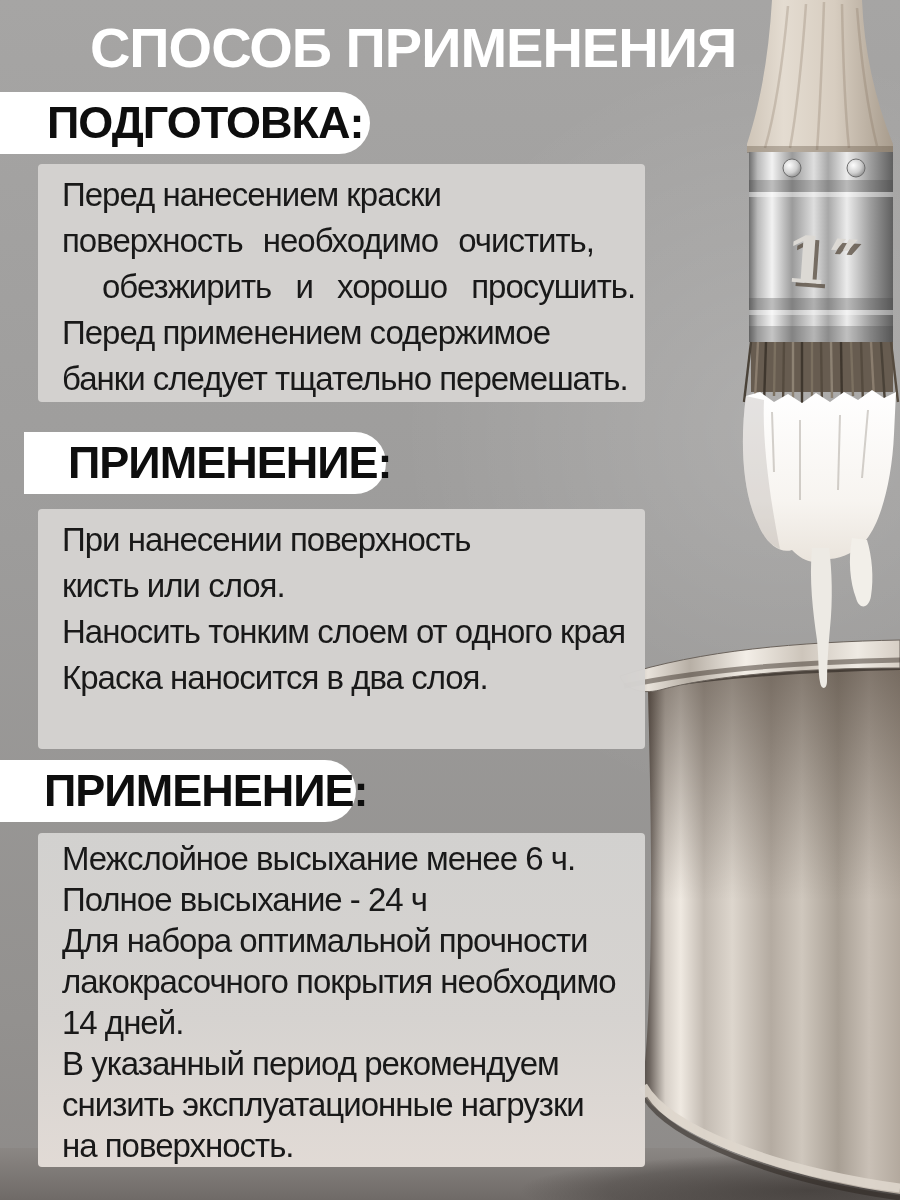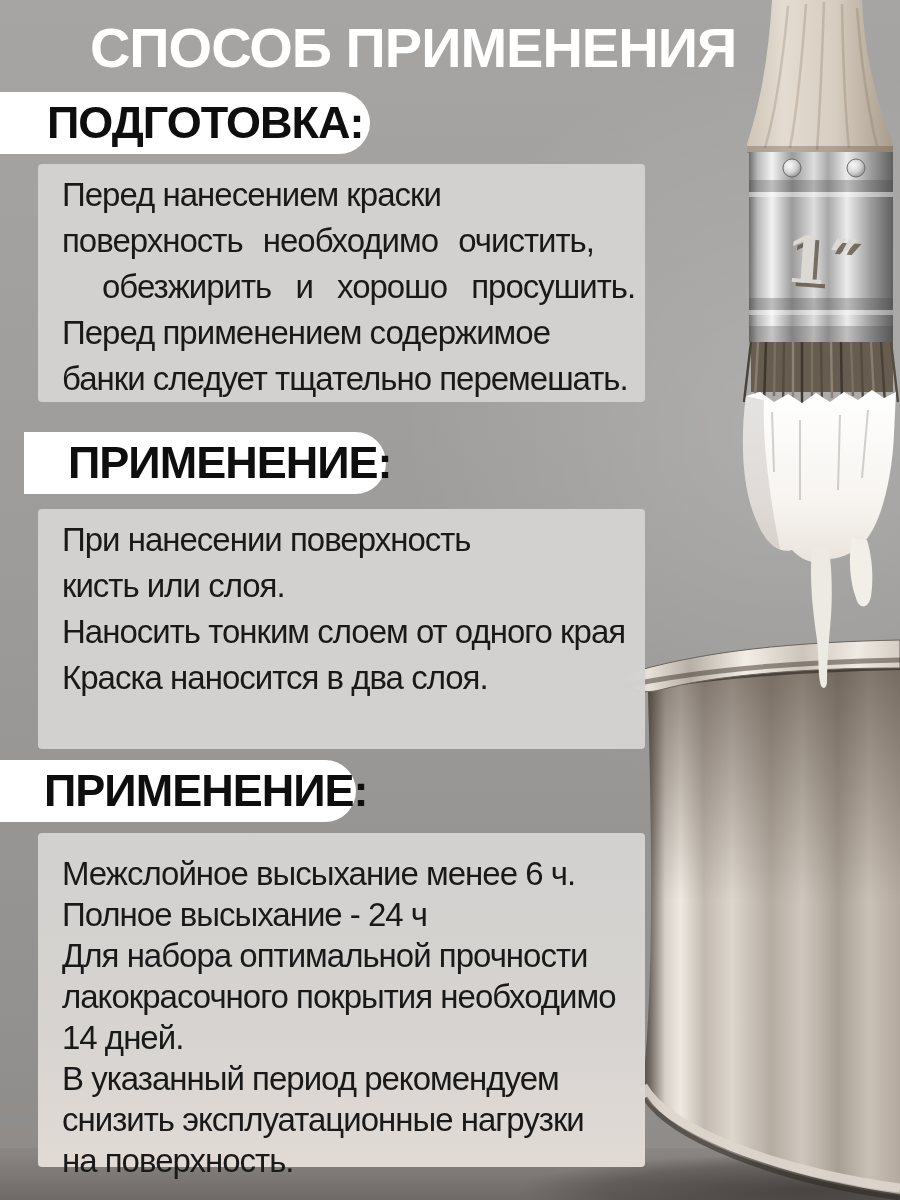--- a/index.html
+++ b/index.html
@@ -28,21 +28,21 @@
   .panel{
     position:absolute;left:38px;width:607px;box-sizing:border-box;
     background:rgba(213,211,209,0.97);border-radius:4px;
     padding:8px 6px 0 24px;color:#191919;
     font-size:33px;letter-spacing:-1px;
   }
   .panel .ln{white-space:nowrap;}
   .panel b{font-weight:400;}
   .panel1{top:164px;height:238px;line-height:46px;}
   .panel2{top:509px;height:240px;line-height:46px;}
-  .panel3{top:833px;height:334px;line-height:41px;padding-top:20px;
+  .panel3{top:833px;height:334px;line-height:41px;padding-top:5px;
     background:linear-gradient(180deg,rgba(212,211,209,0.97) 0%,rgba(216,213,210,0.97) 55%,rgba(228,221,216,0.97) 100%);}
   .js1{word-spacing:12px;}
   .js2{word-spacing:16px;margin-left:40px;}
 </style>
 </head>
 <body>
 
 <div class="stage">
 
   <svg class="photo" viewBox="0 0 900 1200">

